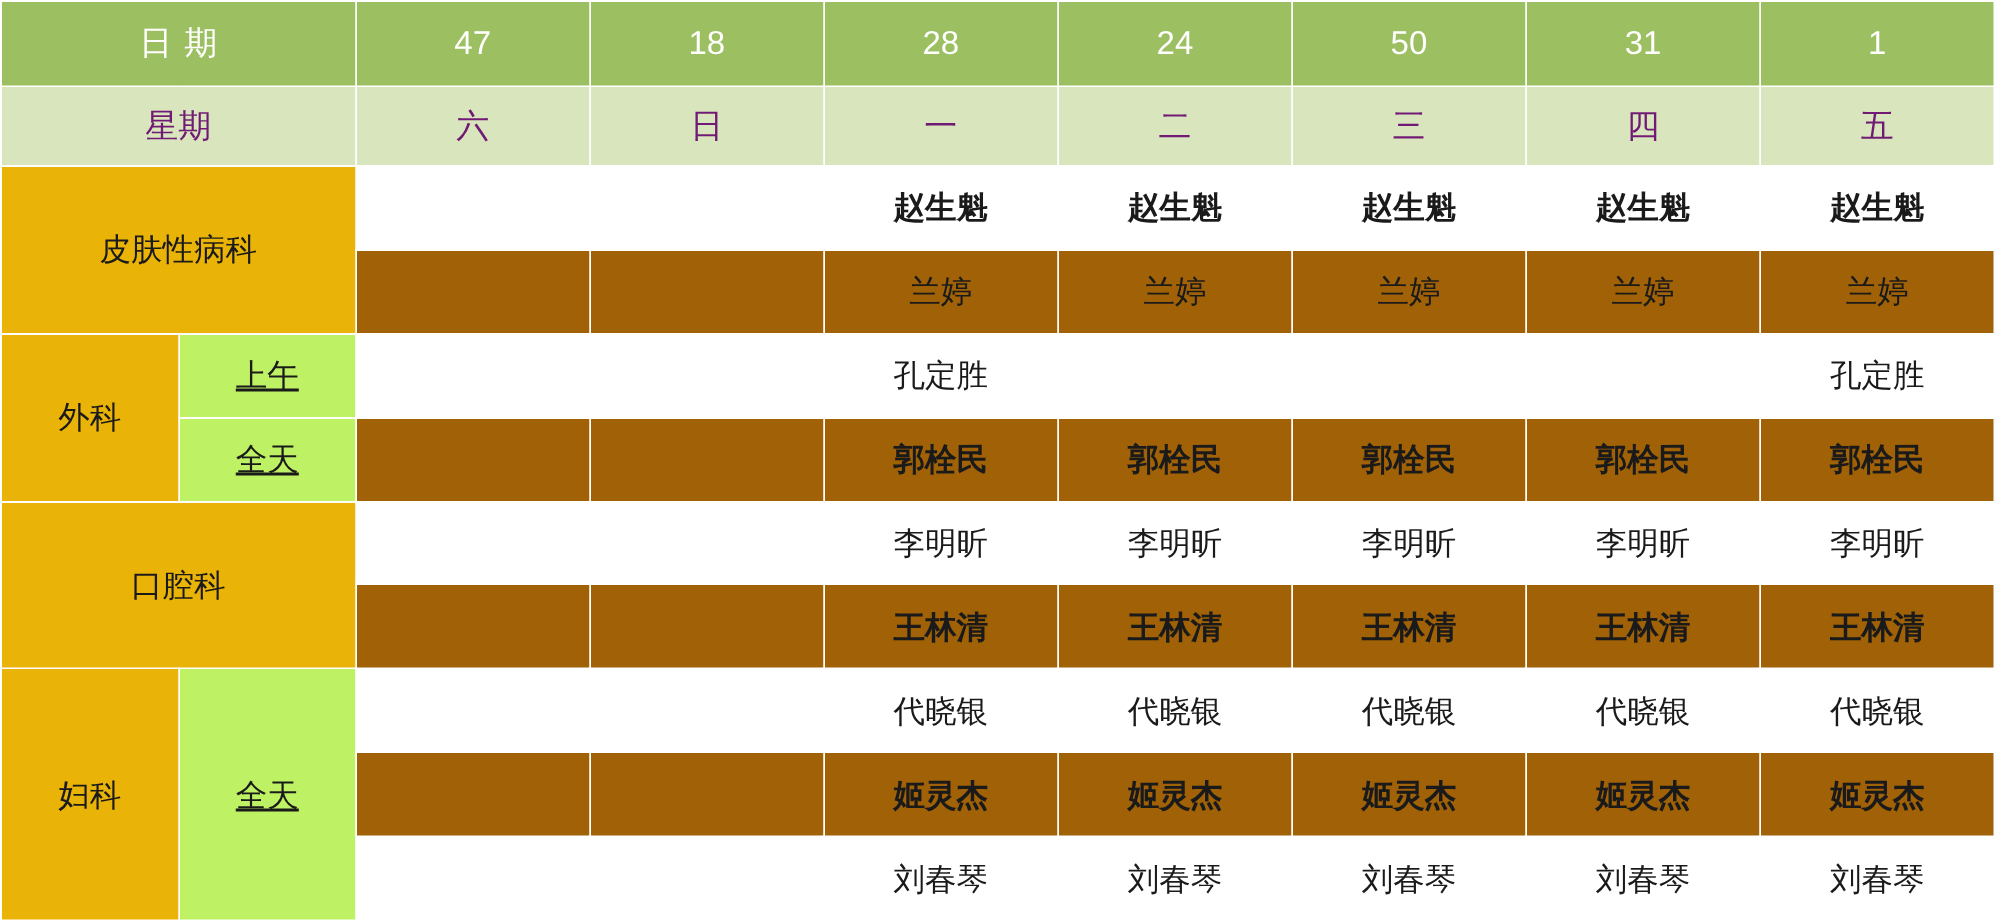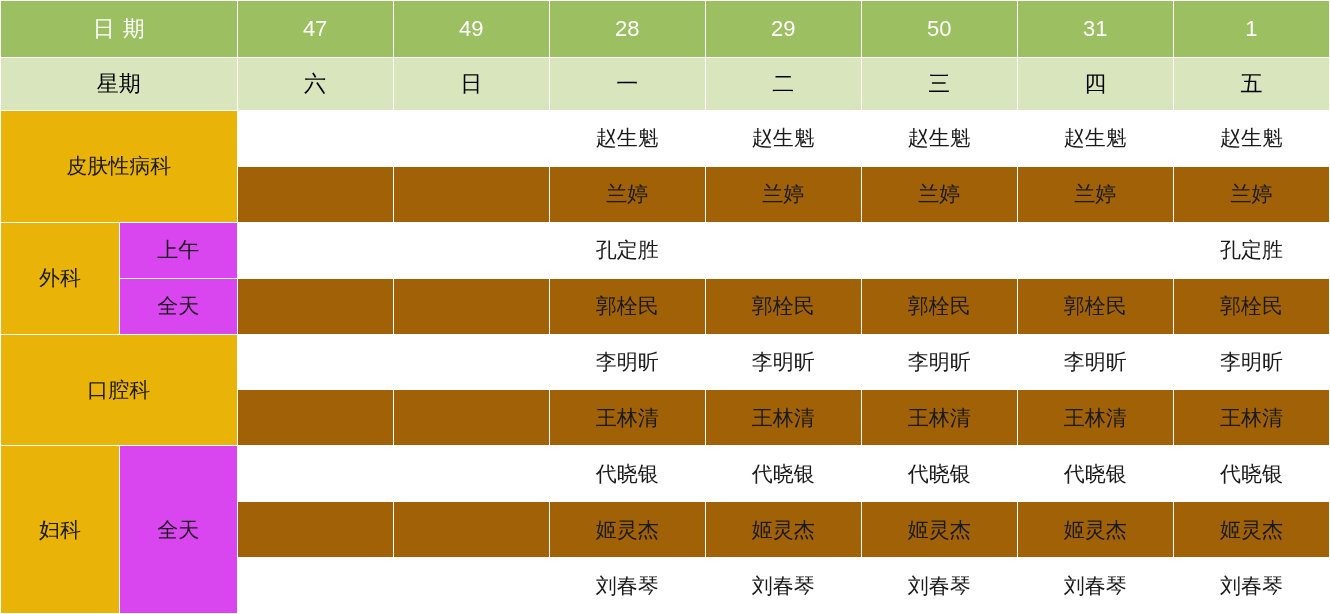--- a/index.html
+++ b/index.html
@@ -45,40 +45,41 @@
   }
   tr.row-date td.label-cell {
     letter-spacing: 8px;
     text-indent: 8px;
   }
   
   tr.row-week td {
     background: #d9e5bd;
     height: 52px;
     font-size: 22px;
-    color: #000000;
+    color: #701a75;
   }
   
   td.cell-white {
     background: #ffffff;
   }
   td.cell-green {
     background: #a16207;
   }
   td.dept {
     background: #eab308;
     font-size: 22px;
     color: #1a1a1a;
   }
   td.period {
-    background: #d946ef;
-    font-size: 22px;
+    background: #bef264;
+    font-size: 22px;
+    text-decoration: underline;
   }
   td.name-bold {
-    font-weight: normal;
+    font-weight: bold;
   }
   
   col.c-dept { width: 118px; }
   col.c-period { width: 117px; }
   col.c-day { width: 155px; }
 </style>
 </head>
 <body>
 
 <div id="schedule-wrap">
@@ -91,23 +92,23 @@
       <col class="c-day">
       <col class="c-day">
       <col class="c-day">
       <col class="c-day">
       <col class="c-day">
     </colgroup>
     <tbody>
       <tr class="row-date">
         <td class="label-cell" colspan="2">日期</td>
         <td>47</td>
-        <td>49</td>
+        <td>18</td>
         <td>28</td>
-        <td>29</td>
+        <td>24</td>
         <td>50</td>
         <td>31</td>
         <td>1</td>
       </tr>
       <tr class="row-week">
         <td class="label-cell" colspan="2">星期</td>
         <td>六</td>
         <td>日</td>
         <td>一</td>
         <td>二</td>

